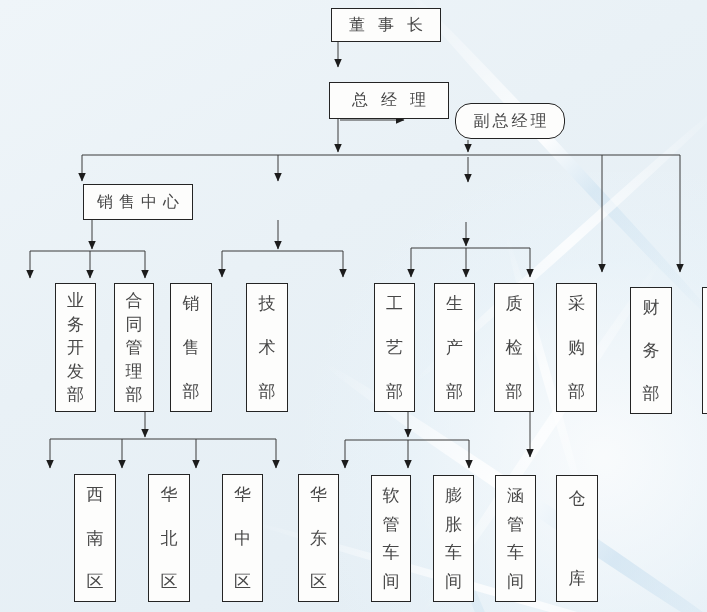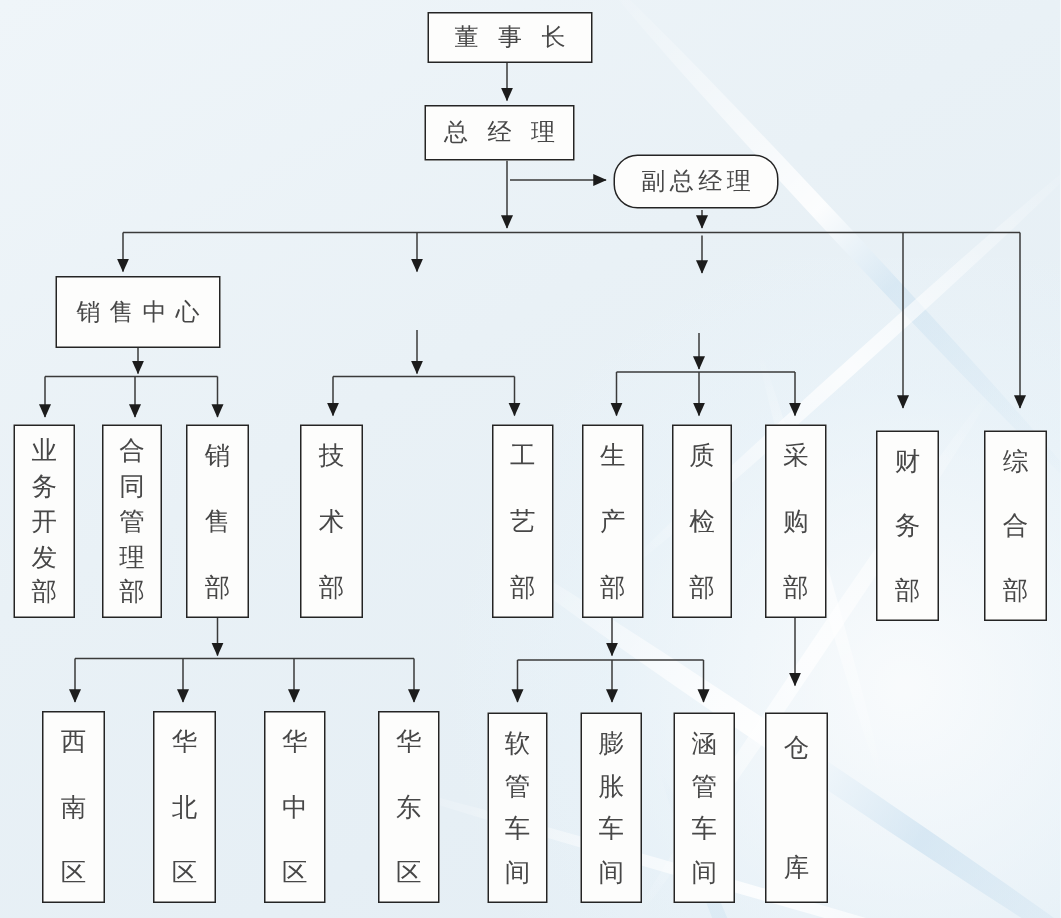--- a/index.html
+++ b/index.html
@@ -38,20 +38,21 @@
 
   .node{
     position:absolute;
     background:#fdfdfc;
     border:1px solid #242424;
     color:#474747;
     box-sizing:border-box;
     display:flex;
     align-items:center;
     justify-content:center;
+    margin-left:46px;
   }
   .hnode{font-size:16px;white-space:nowrap;}
   .ls-wide{letter-spacing:13px;padding-left:13px;}
   .ls-mid{letter-spacing:6px;padding-left:6px;}
   .ls-sm{letter-spacing:3px;padding-left:3px;border-radius:16px;}
   .vnode{
     flex-direction:column;
     justify-content:space-between;
     font-size:17px;
     line-height:1;
@@ -125,23 +126,23 @@
     <line class="arr" x1="408" y1="412" x2="408" y2="437"></line>
     <line x1="345" y1="440" x2="469" y2="440"></line>
     <line class="arr" x1="345" y1="440" x2="345" y2="468"></line>
     <line class="arr" x1="408" y1="440" x2="408" y2="468"></line>
     <line class="arr" x1="469" y1="440" x2="469" y2="468"></line>
 
     <line class="arr" x1="530" y1="412" x2="530" y2="457"></line>
   </svg>
 
   <div class="node hnode ls-wide" style="left:285px;top:8px;width:110px;height:34px">董事长</div>
-  <div class="node hnode ls-wide" style="left:283px;top:70px;width:100px;height:37px">总经理</div>
+  <div class="node hnode ls-wide" style="left:283px;top:82px;width:120px;height:37px">总经理</div>
   <div class="node hnode ls-sm" style="left:409px;top:103px;width:110px;height:36px">副总经理</div>
-  <div class="node hnode ls-mid" style="left:37px;top:184px;width:110px;height:48px">销售中心</div>
+  <div class="node hnode ls-mid" style="left:37px;top:184px;width:110px;height:36px">销售中心</div>
 
   <div class="node vnode tight" style="left:9px;top:283px;width:41px;height:129px">
       <span>业</span>
       <span>务</span>
       <span>开</span>
       <span>发</span>
       <span>部</span>
     </div>
   <div class="node vnode tight" style="left:68px;top:283px;width:40px;height:129px">
       <span>合</span>

